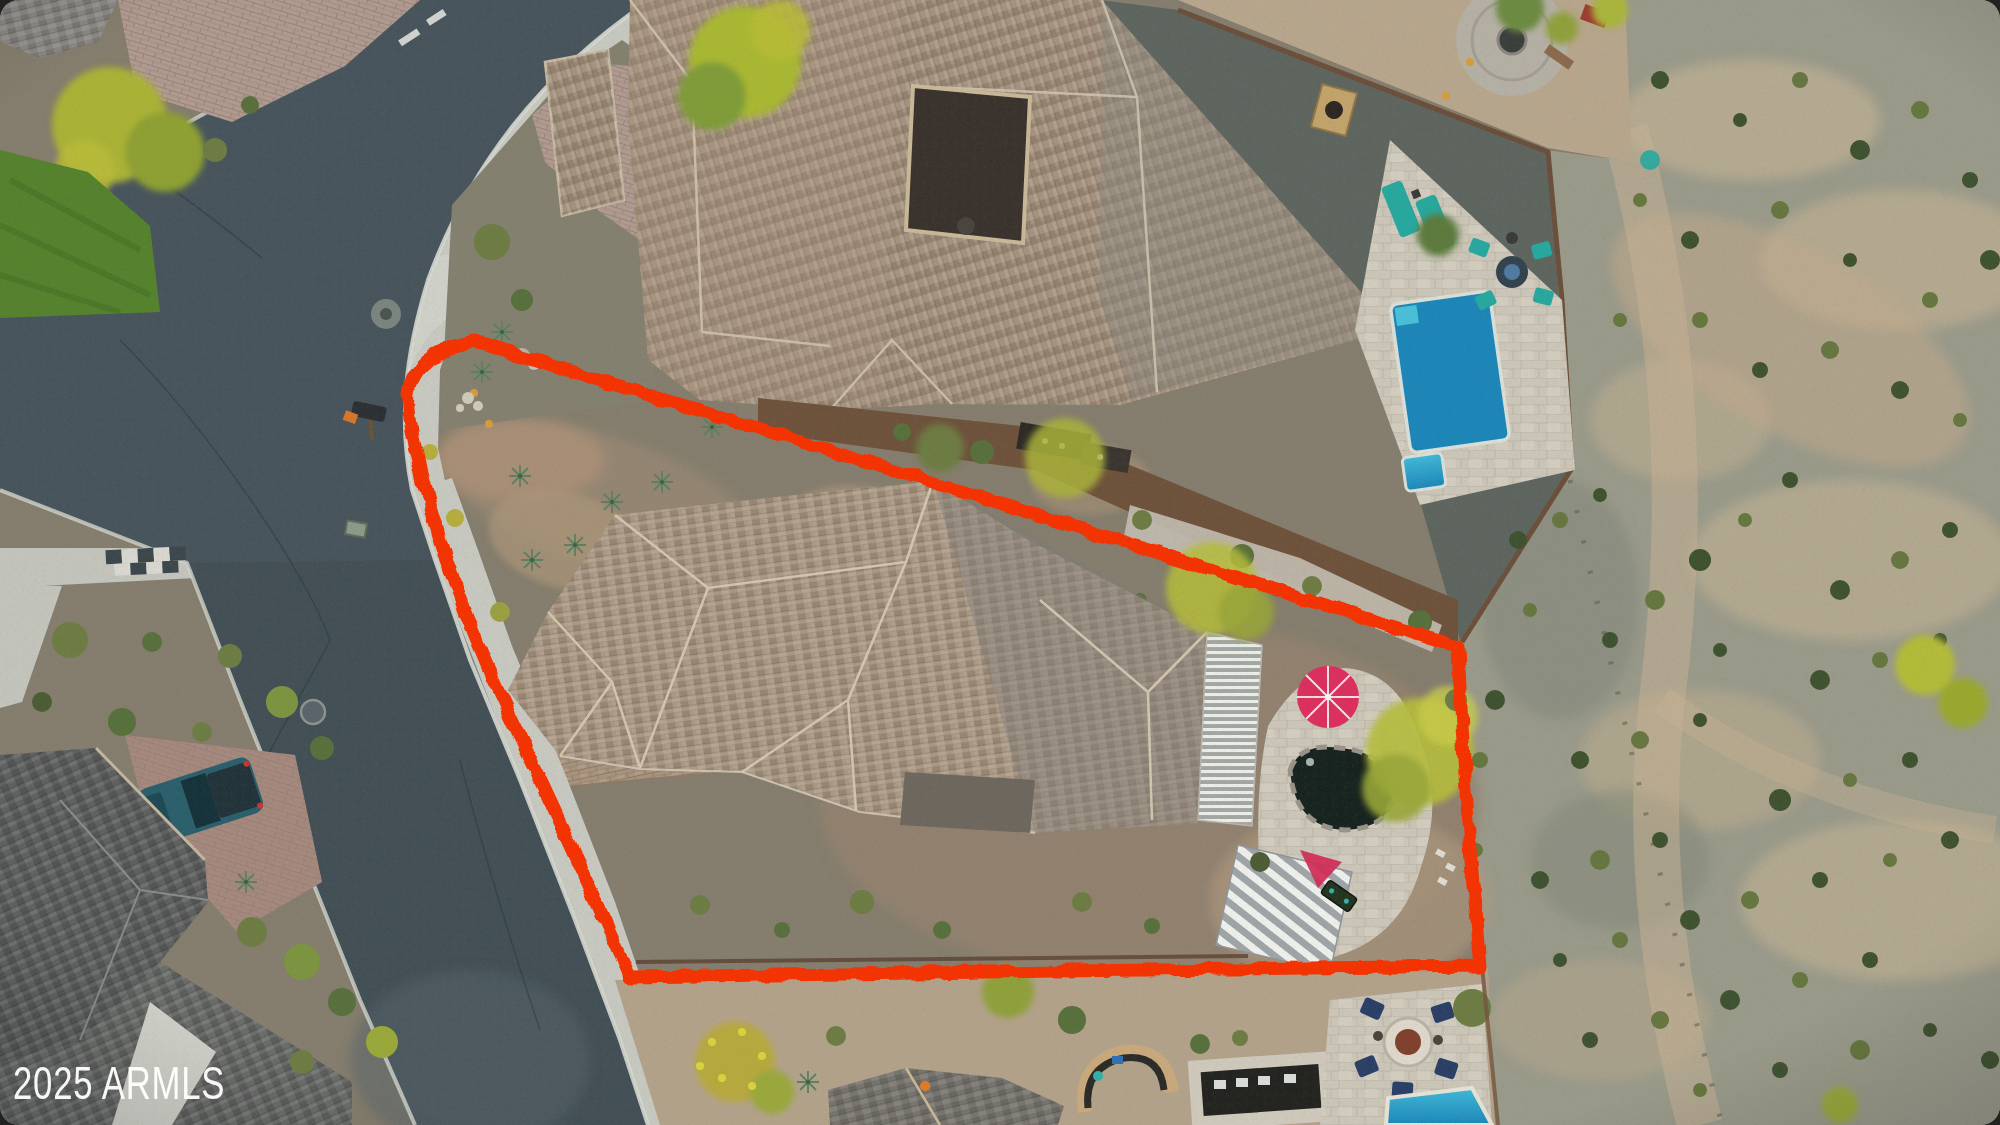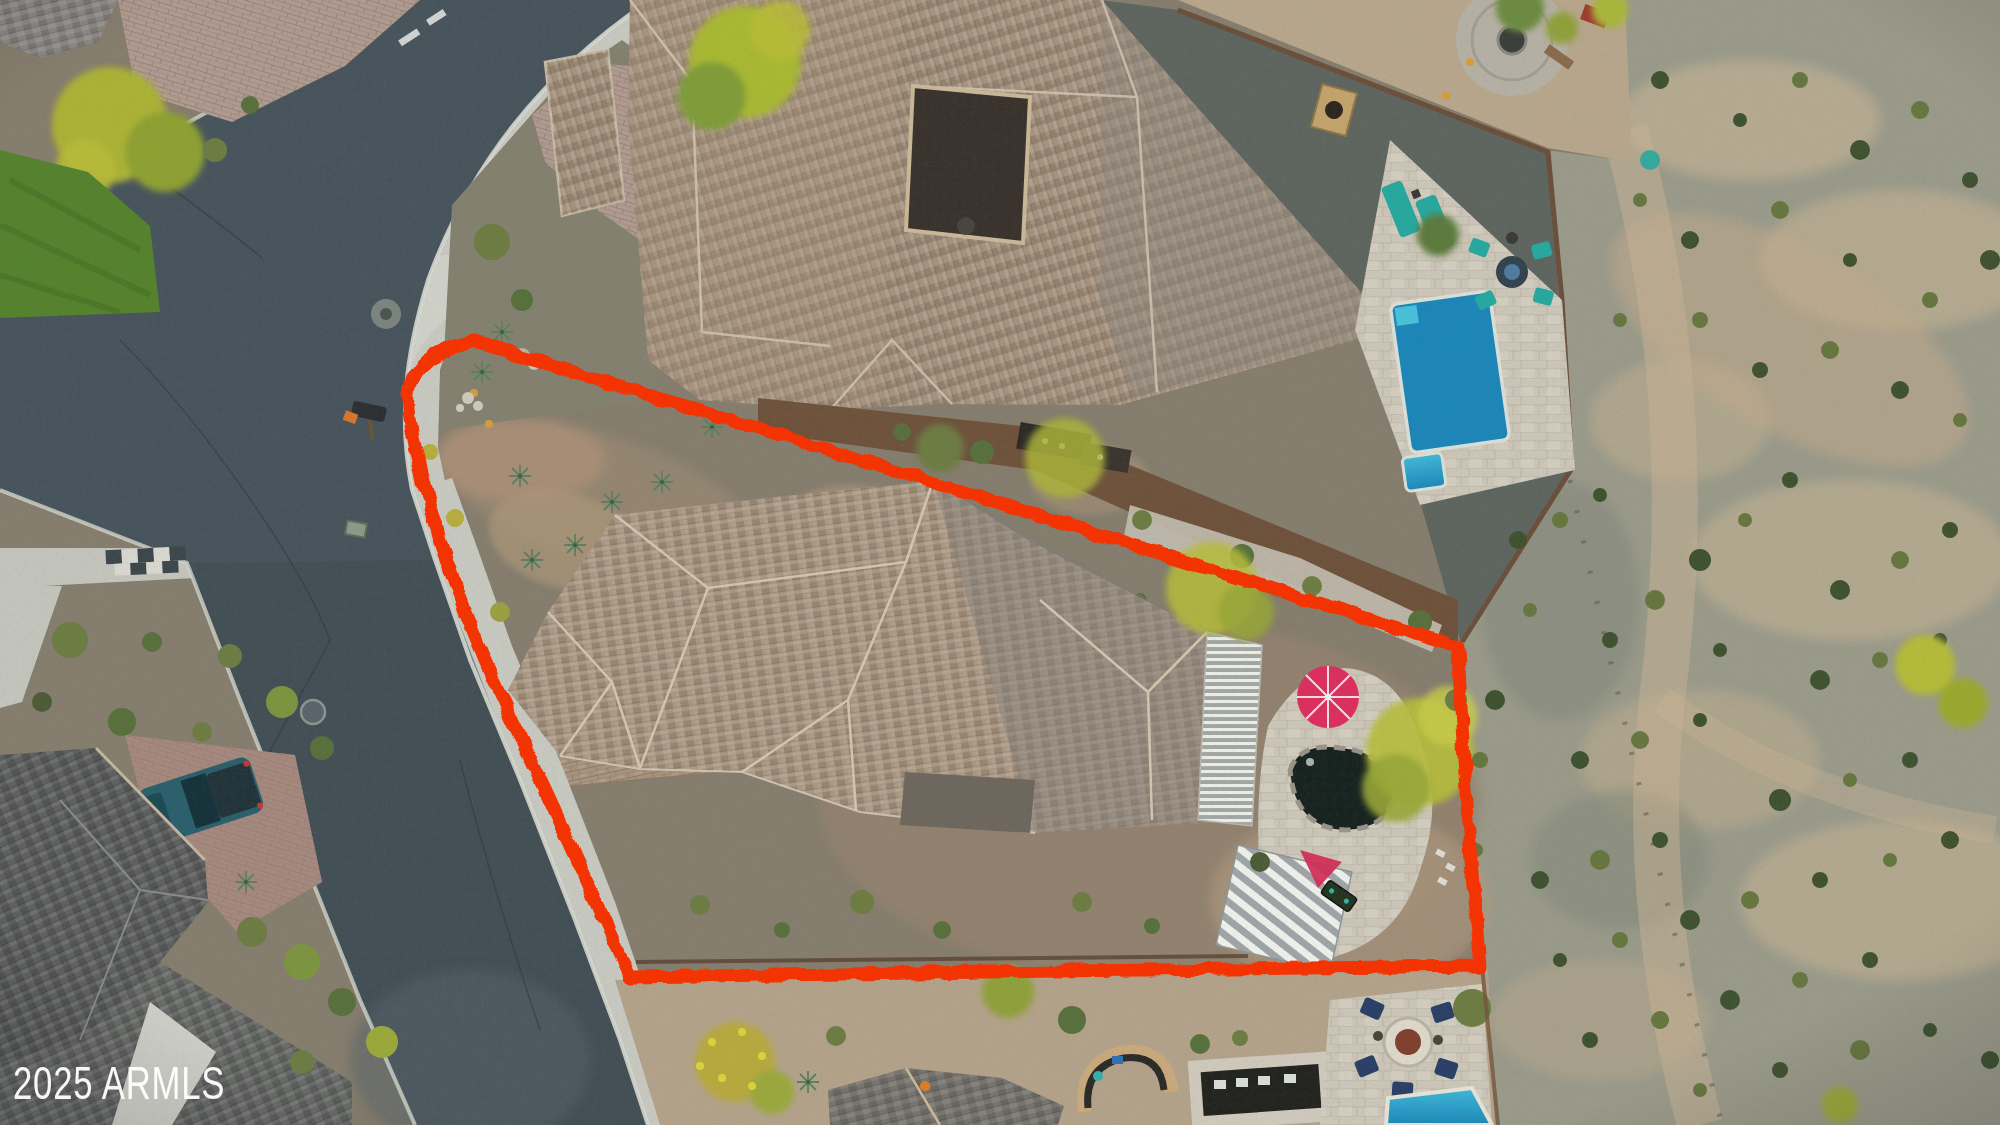--- a/index.html
+++ b/index.html
@@ -1,17 +1,17 @@
 <!DOCTYPE html>
 <html><head>
 <meta charset="utf-8">
 <style>
   html,body{margin:0;padding:0;background:#222;}
   .stage{position:relative;width:2000px;height:1125px;overflow:hidden;
-         font-family:"Liberation Sans",sans-serif;}
+         font-family:"Liberation Sans",sans-serif;border-radius:19px;}
   svg{display:block;}
   text.wm{font-family:"Liberation Sans","DejaVu Sans",sans-serif;font-weight:400;}
 </style>
 </head>
 <body>
 
 <div class="stage">
 <svg width="2000" height="1125" viewBox="0 0 2000 1125">
 <defs>
   <linearGradient id="poolGrad" x1="0" y1="0" x2="0" y2="1">

